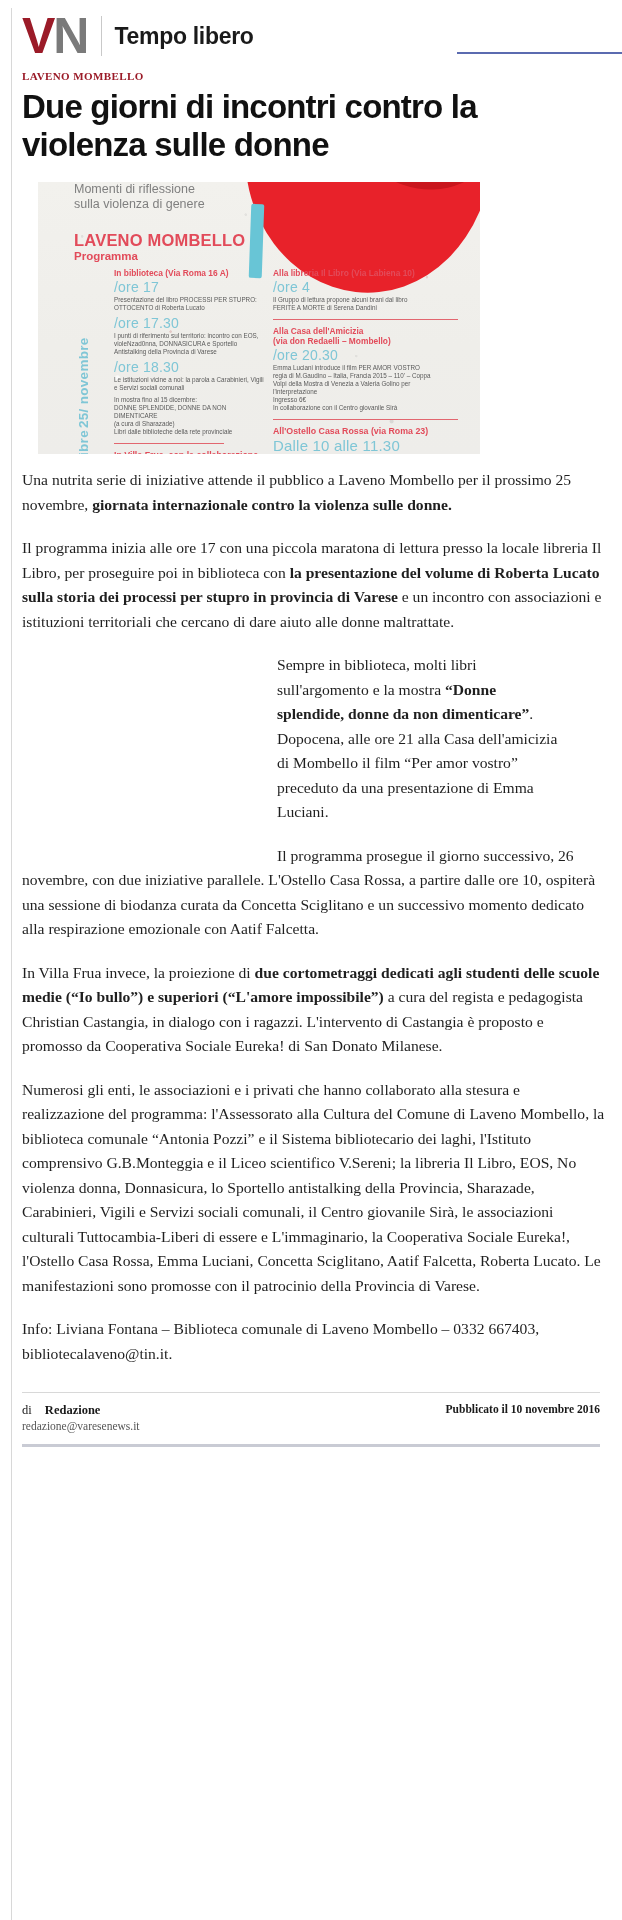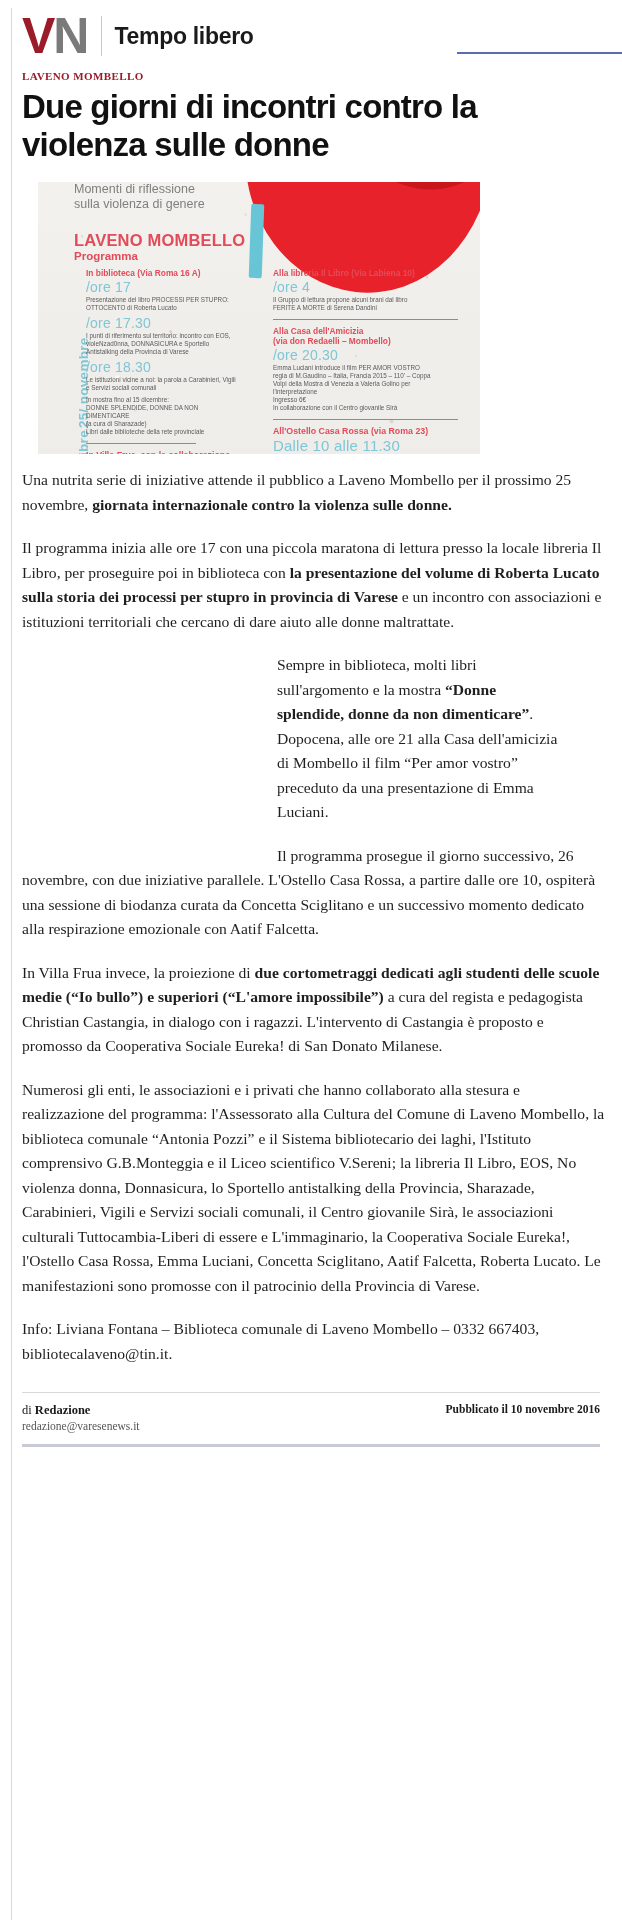--- a/index.html
+++ b/index.html
@@ -213,21 +213,21 @@
     font-size: 13.5px;
     height: 160px;
   }
   .vdate-26 {
     left: 38px; top: 232px;
     font-size: 13.5px;
     height: 42px;
   }
   .col-left {
     position: absolute;
-    left: 48px; top: 86px;
+    left: 76px; top: 86px;
     width: 150px;
   }
   .col-right {
     position: absolute;
     left: 235px; top: 86px;
     width: 200px;
   }
   .ev-place {
     font-family: "Liberation Sans", sans-serif;
     font-weight: bold;
@@ -283,21 +283,21 @@
     border-top: 1px solid #d8d8d8;
     display: flex;
     justify-content: space-between;
     align-items: flex-start;
   }
   .byline-name {
     font-family: "Liberation Serif", serif;
     font-size: 12.5px;
     color: #1a1a1a;
   }
-  .byline-name b { font-weight: bold; }
+  .byline-name b { font-weight: bold; margin-left: 10px; }
   .byline-mail {
     font-family: "Liberation Serif", serif;
     font-size: 11.5px;
     color: #555555;
     margin-top: 2px;
   }
   .pubdate {
     font-family: "Liberation Serif", serif;
     font-weight: bold;
     font-size: 11.5px;

